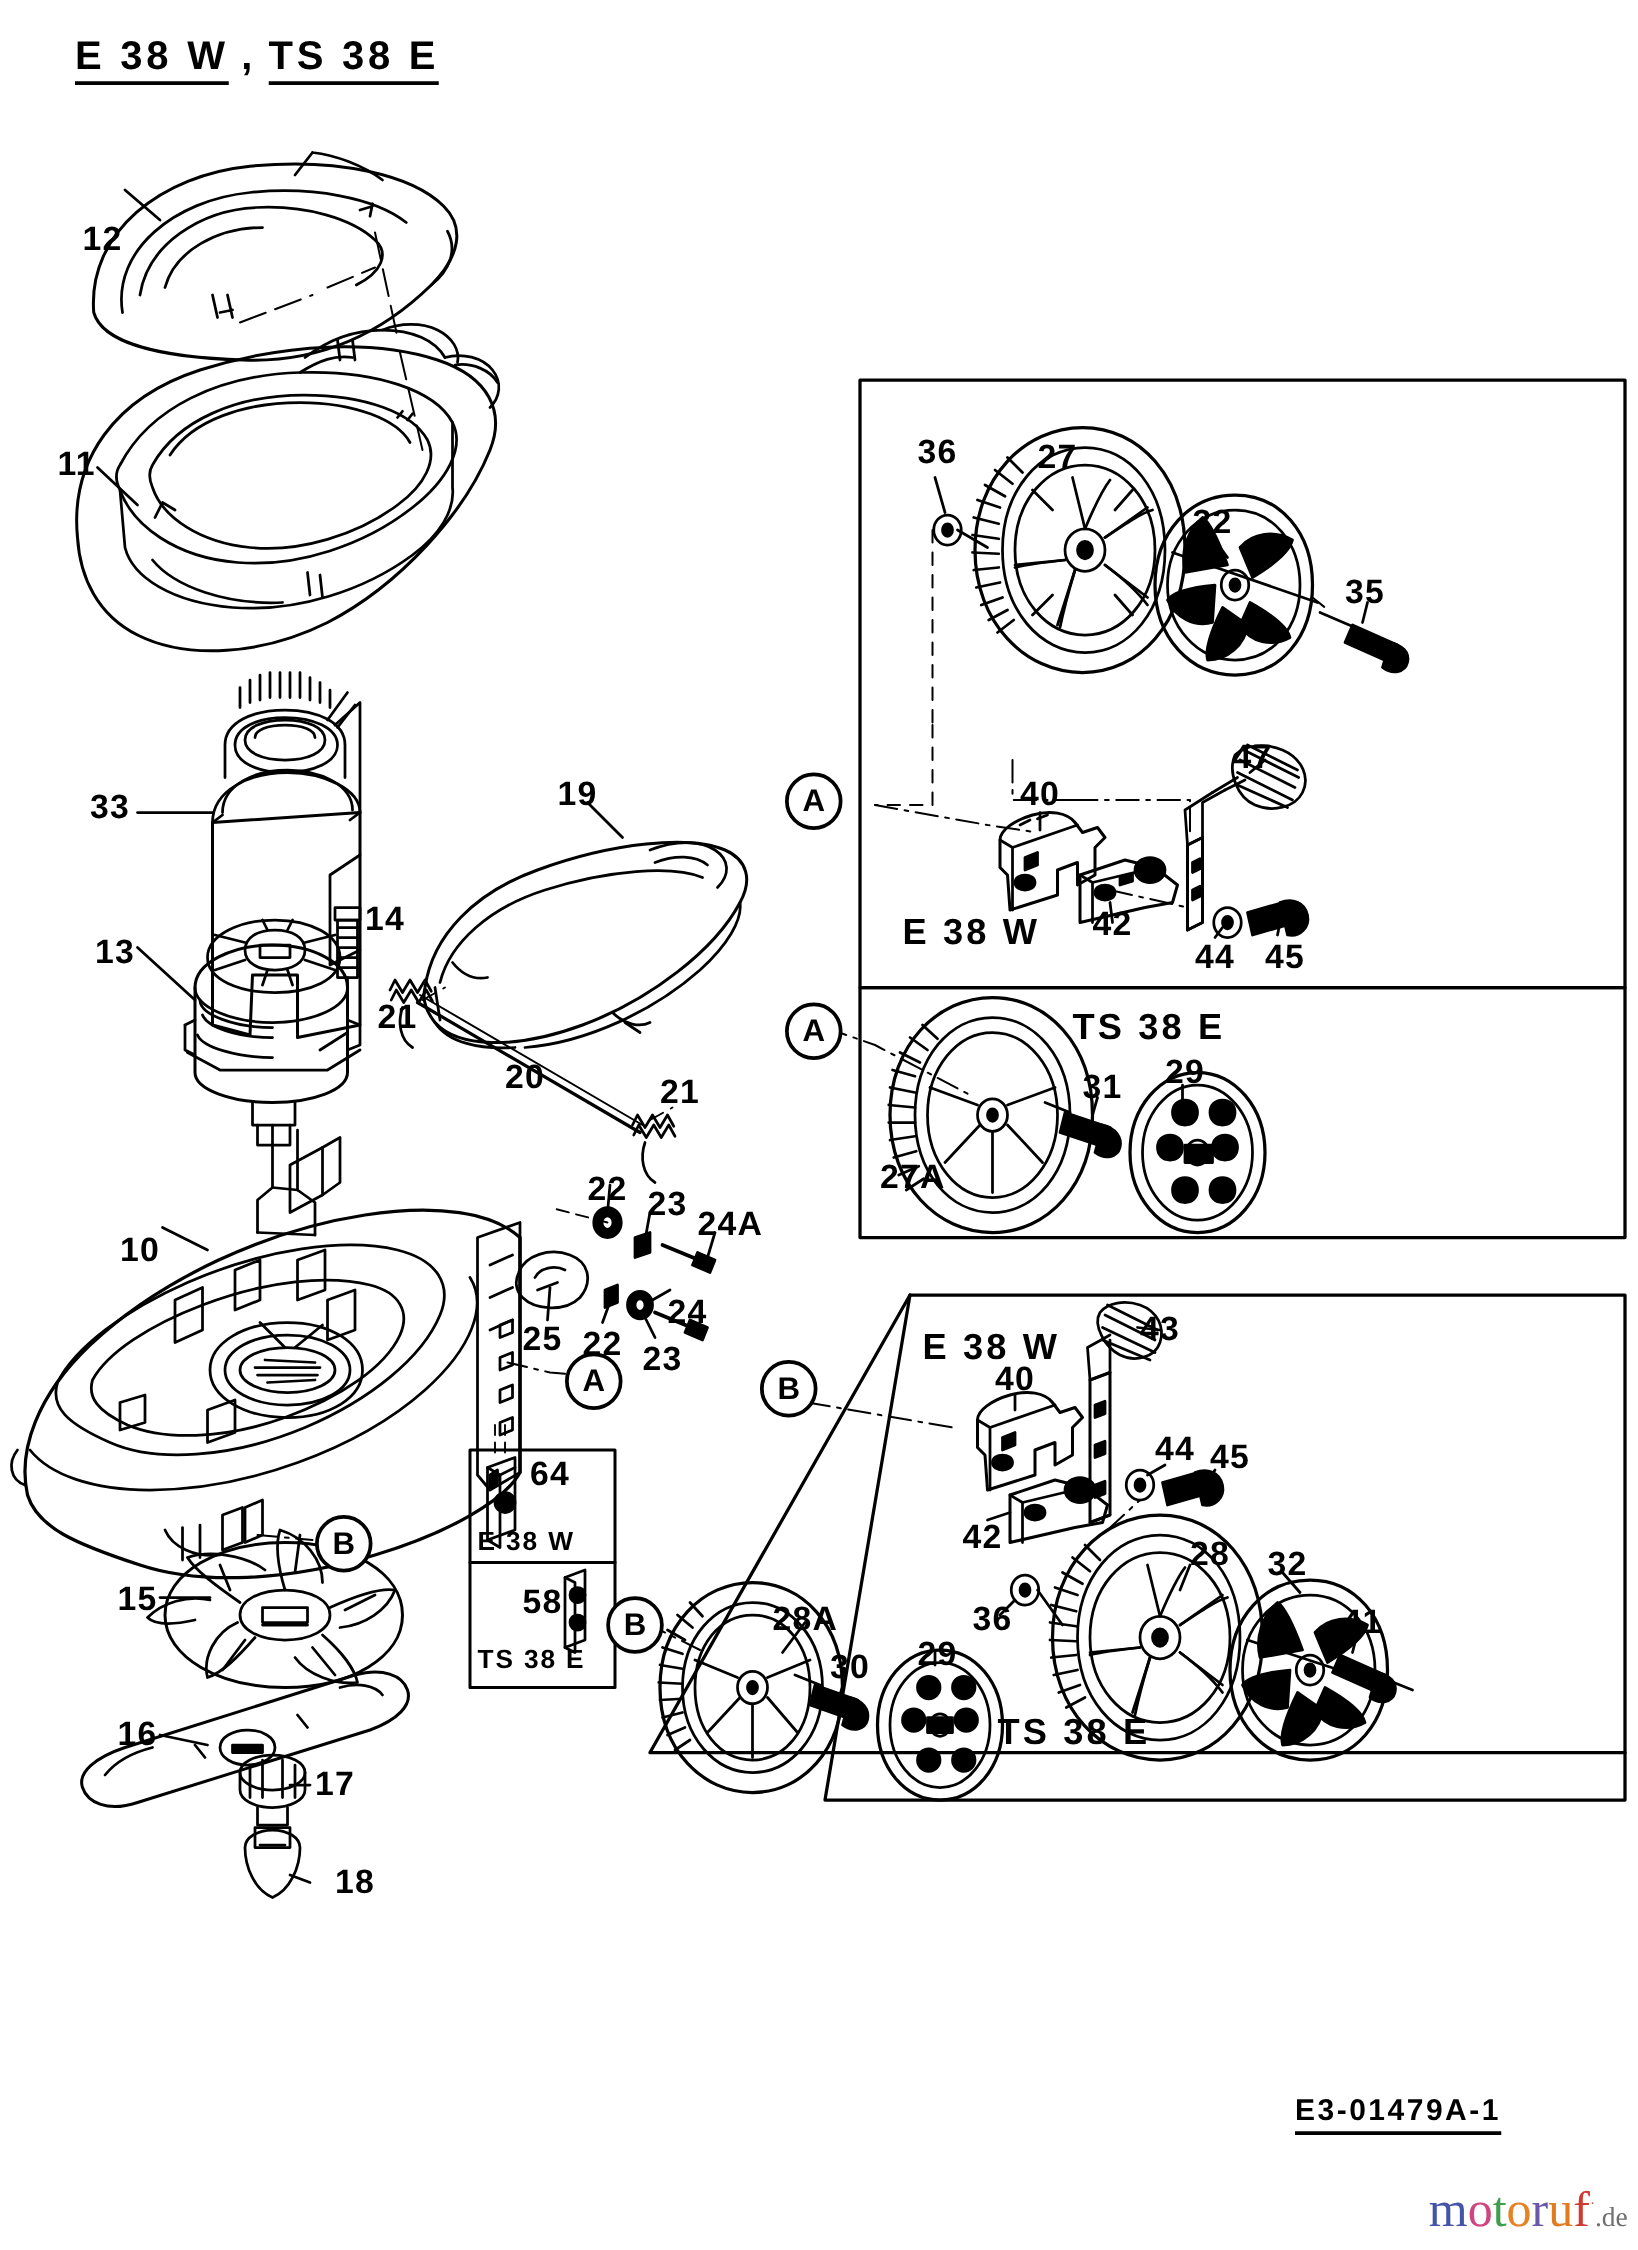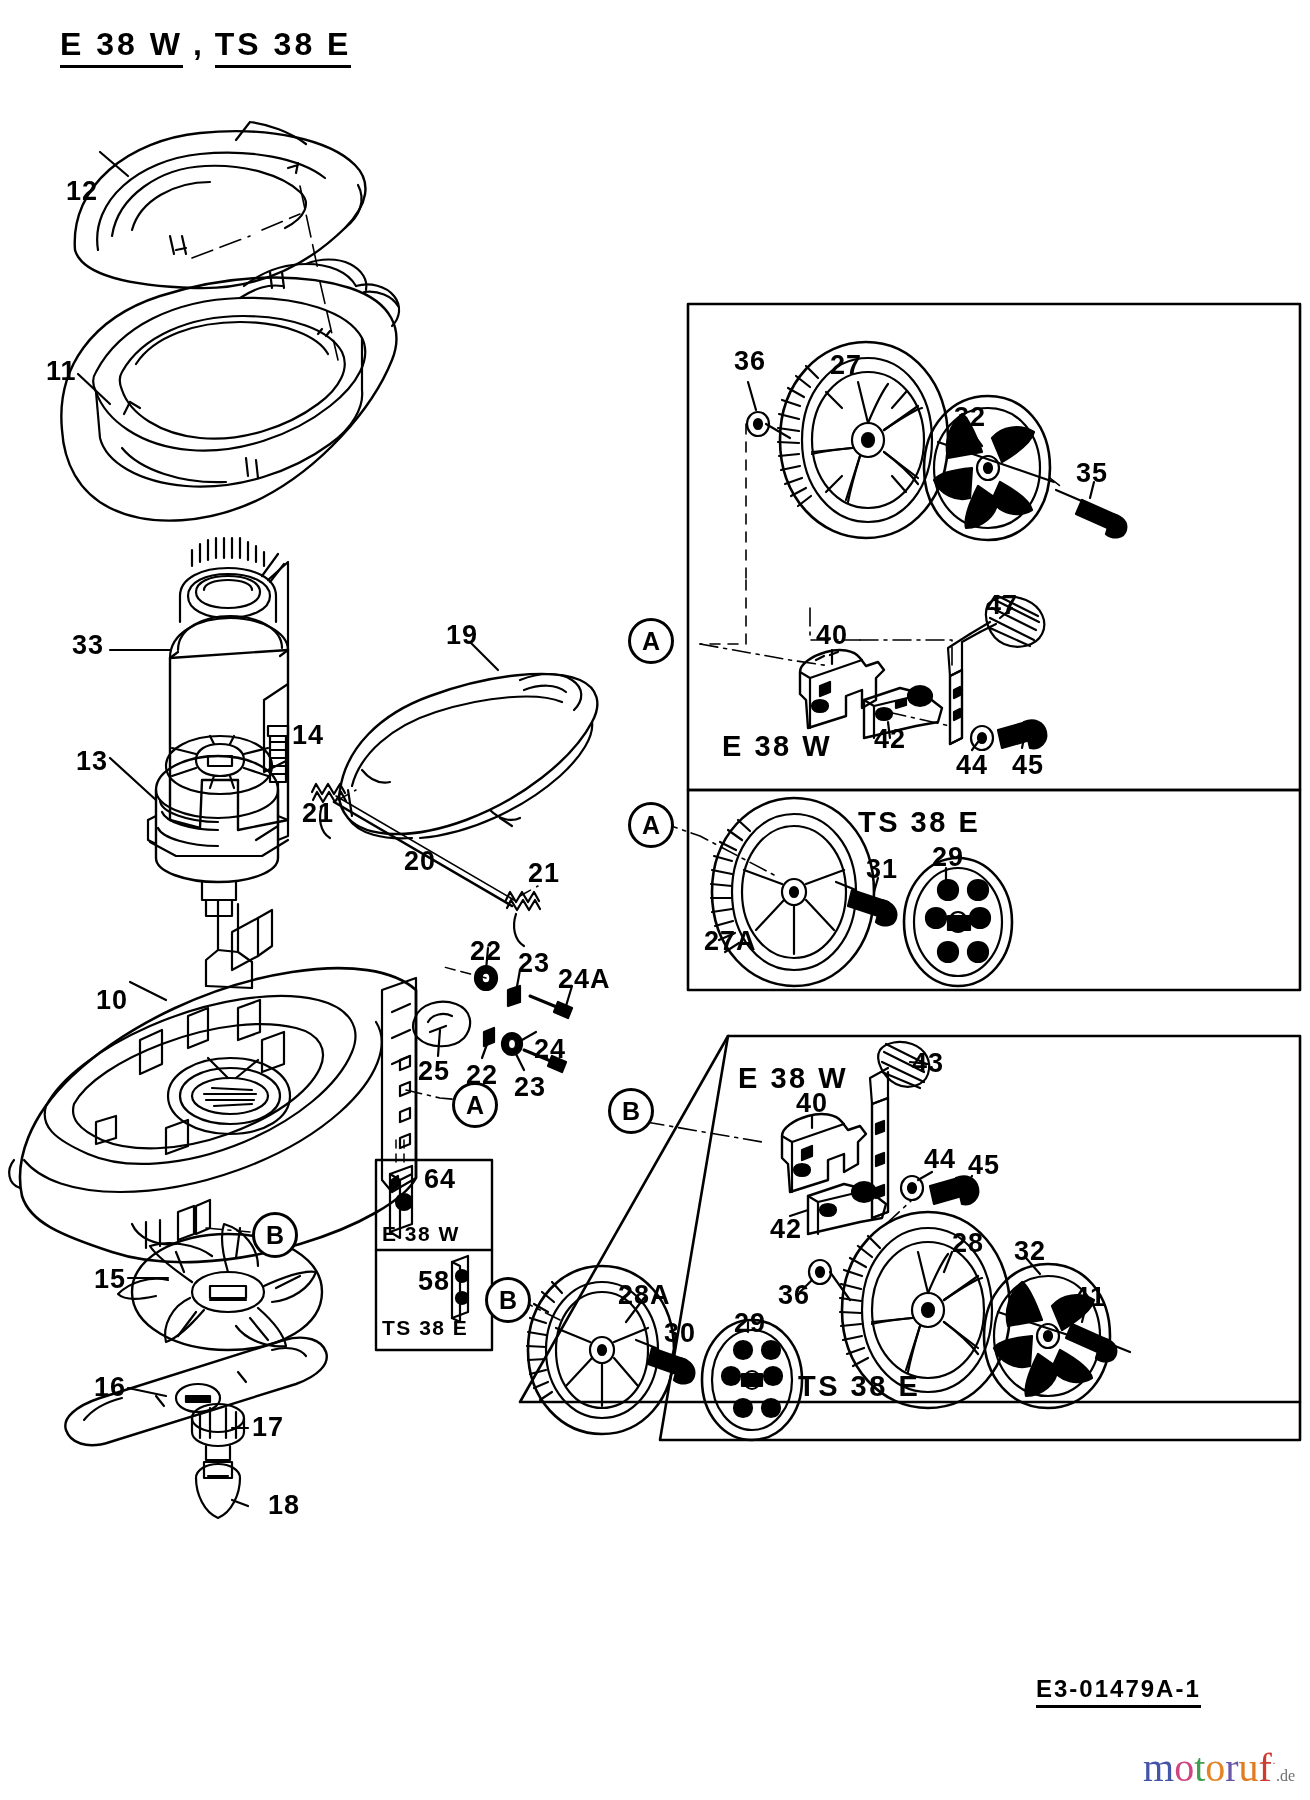--- a/index.html
+++ b/index.html
@@ -16,21 +16,21 @@
   .title .sep{padding:0 10px;border:none;}
   .circ{position:absolute;width:40px;height:40px;border:3px solid #000;border-radius:50%;
         display:flex;align-items:center;justify-content:center;font-size:25px;font-weight:600;
         background:#fff;}
   .variant{position:absolute;font-size:29px;font-weight:600;letter-spacing:2.5px;white-space:nowrap;}
   .variant.small{font-size:21px;letter-spacing:1.5px;}
   #drawno{position:absolute;left:1036px;top:1675px;font-size:24px;font-weight:600;
           letter-spacing:2px;border-bottom:3px solid #000;padding-bottom:2px;white-space:nowrap;}
   #wm{position:absolute;left:1143px;top:1748px;font-family:"Liberation Serif",serif;
       font-size:40px;line-height:1;white-space:nowrap;}
-  #wm .d{font-size:16px;color:#6f6f6f;}
+  #wm .d{font-size:22px;color:#6f6f6f;}
   #wm sup{font-size:12px;color:#d24b3e;vertical-align:super;}
 </style>
 </head>
 <body>
 
 <div id="sheet">
 
   <div class="title">
     <u>E 38 W</u><span class="sep">,</span><u>TS 38 E</u>
   </div>

